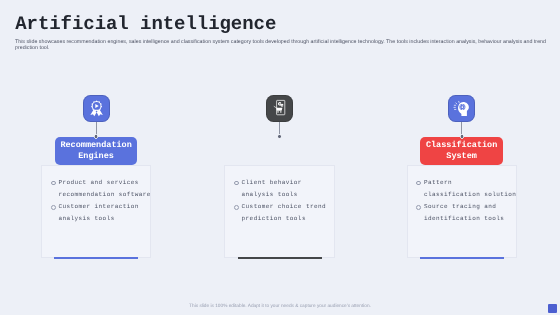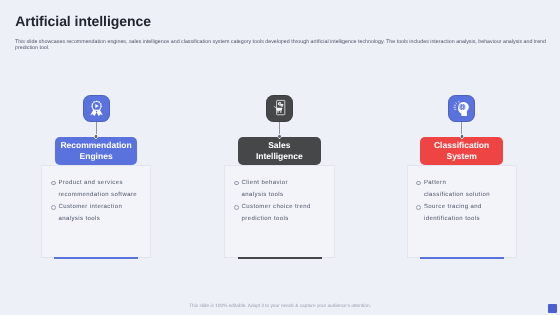--- a/index.html
+++ b/index.html
@@ -1,24 +1,24 @@
 <!DOCTYPE html>
 <html><head>
 <meta charset="utf-8">
 <style>
   html,body{margin:0;padding:0;}
   body{width:560px;height:315px;background:#edf0f7;font-family:"Liberation Sans",sans-serif;overflow:hidden;position:relative;
        -webkit-font-smoothing:antialiased;text-rendering:geometricPrecision;}
   .slide{position:absolute;inset:0;}
-  .title{position:absolute;left:15.2px;top:12.8px;font-size:14px;font-weight:bold;color:#22262f;letter-spacing:-0.05px;}
+  .title{position:absolute;left:15.2px;top:12.8px;font-size:19px;font-weight:bold;color:#22262f;letter-spacing:-0.05px;font-family:Liberation Mono, monospace;}
   .subtitle{position:absolute;left:15px;top:38.9px;width:535px;font-size:5.3px;line-height:6.4px;color:#4f5465;}
   .corner-badge{position:absolute;left:548px;top:303.5px;width:9px;height:9px;border-radius:1px;background:#4c5fd0;}
   .footer{position:absolute;left:0;right:0;top:303.7px;text-align:center;font-size:4.75px;color:#9aa0b2;}
   .col{position:absolute;top:0;left:0;width:560px;height:315px;pointer-events:none;}
-  .col>*{pointer-events:auto;}
+  .col>*{pointer-events:auto;font-family:Liberation Mono, monospace;}
   .iconbox{position:absolute;width:27px;height:27px;top:95px;border-radius:7.5px;box-sizing:border-box;display:flex;align-items:center;justify-content:center;z-index:4;}
   .iconbox:after{content:"";position:absolute;inset:0;border-radius:7.5px;border:1px solid rgba(0,0,0,0.14);pointer-events:none;}
   .connector{position:absolute;z-index:1;width:0.9px;top:121px;height:15.5px;background:#8f94a3;}
   .dot{position:absolute;width:4.4px;height:4.4px;border-radius:50%;top:134.3px;z-index:3;
        background:radial-gradient(circle at 50% 50%, #636879 0 1.3px, #e9ecf4 1.55px 2.2px, rgba(0,0,0,0) 2.25px);}
   .pill{position:absolute;z-index:2;top:137px;width:82.6px;height:27.7px;border-radius:5px;display:flex;align-items:center;justify-content:center;
         text-align:center;color:#fff;font-size:8.5px;font-weight:bold;line-height:11.2px;white-space:pre-line;}
   .card{position:absolute;top:165.3px;width:110.2px;height:92.4px;background:#f2f4fa;border:0.8px solid #e3e6f0;box-sizing:border-box;}
   .bar{position:absolute;top:257.3px;width:84.0px;height:1.9px;}
   ul{margin:0;padding:0;list-style:none;position:absolute;top:176.5px;width:100px;}
@@ -64,22 +64,20 @@
               <path d="M21.3 9.5 a1.55 1.55 0 1 0 -0.1 2.1"></path>
             </g>
             <path fill="#ffffff" d="M10.3 14.5 h10.4 l-1.3 5.2 h-7.8 z"></path>
             <rect x="12.6" y="20.0" width="1.6" height="3.0" fill="#ffffff"></rect>
             <rect x="17.3" y="20.0" width="1.6" height="3.0" fill="#ffffff"></rect>
             <path fill="none" stroke="#ffffff" stroke-width="1.1" stroke-linecap="round" d="M10.4 14.6 L6.9 12.4"></path>
           </svg>
         </div>
         <div class="connector" style="left:279.05px"></div>
         <div class="dot" style="left:277.3px"></div>
-        <div class="pill" style="left:238px;background:#454749"><span>Sales
-Intelligence</span></div>
         <div class="card" style="left:224.4px"></div>
         <ul style="left:235.7px">
           <li><span class="bul"></span><span>Client behavior
 analysis tools</span></li>
           <li><span class="bul"></span><span>Customer choice trend
 prediction tools</span></li>
         </ul>
         <div class="bar" style="left:237.5px;background:#454749"></div>
       </div>
       <div class="col">

